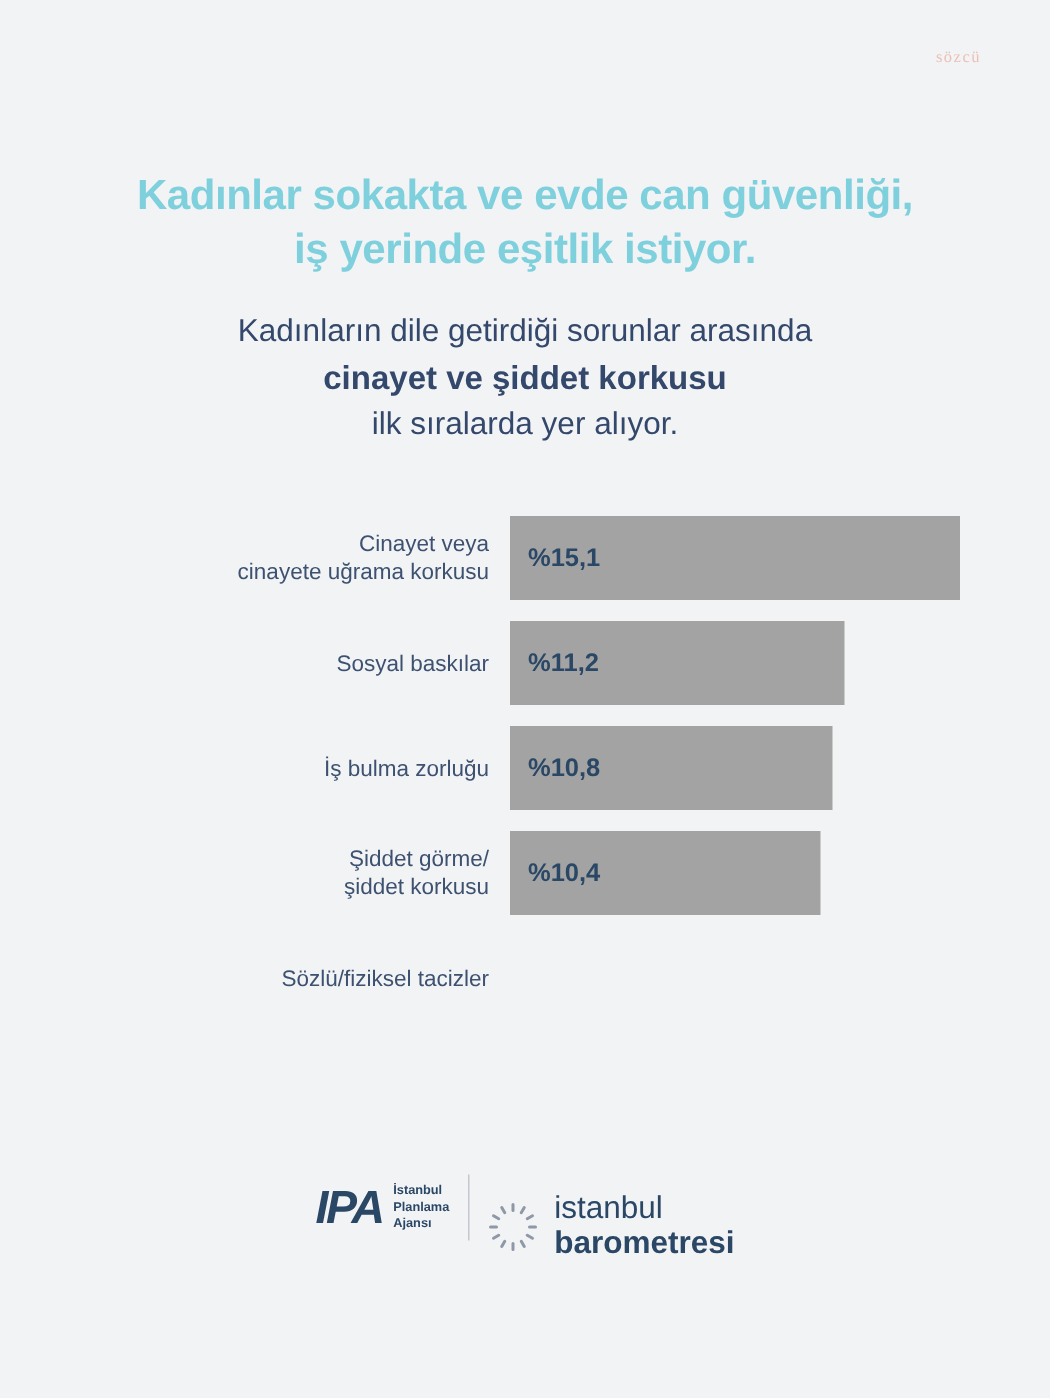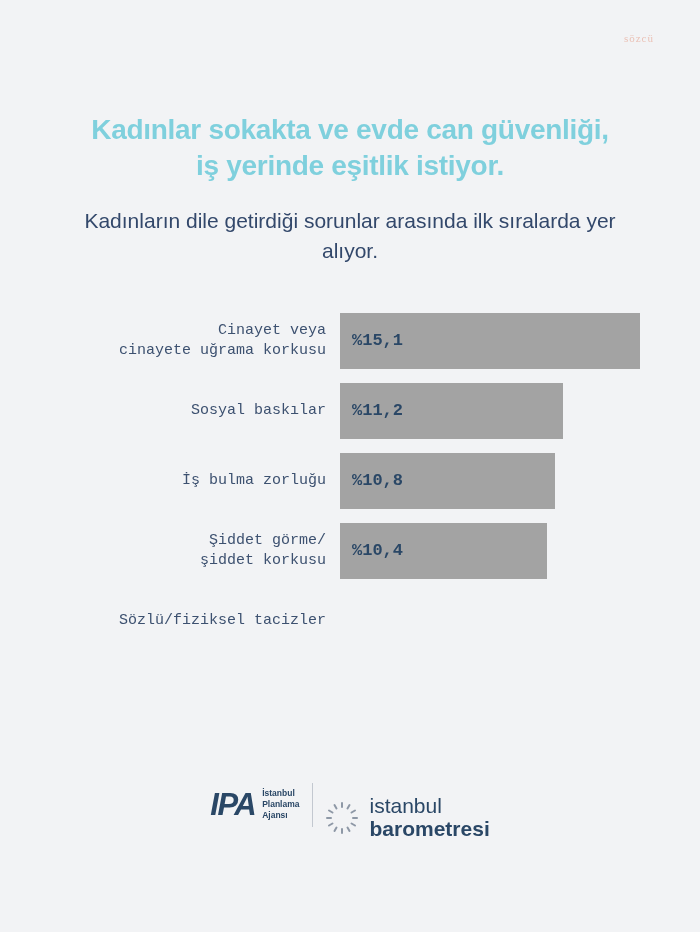--- a/index.html
+++ b/index.html
@@ -52,21 +52,20 @@
     font-weight: 400;
   }
   .subhead .strong {
     display: block;
     font-weight: bold;
     font-size: 22px;
   }
   .chart {
     margin: 46px 0 0 0;
     padding: 0 60px 0 40px;
-    font-family: Liberation Mono, monospace;
   }
   .row {
     display: flex;
     align-items: center;
     height: 56px;
     margin-bottom: 14px;
   }
   .row-label {
     width: 300px;
     text-align: right;
@@ -168,20 +167,21 @@
 
   <div class="watermark">sözcü</div>
 
   <h1 class="headline">
     <span class="l1">Kadınlar sokakta ve evde can güvenliği,</span>
     <span class="l2">iş yerinde eşitlik istiyor.</span>
   </h1>
 
   <p class="subhead">
     <span>Kadınların dile getirdiği sorunlar arasında</span>
+    <span class="strong">cinayet ve şiddet korkusu</span>
     <span>ilk sıralarda yer alıyor.</span>
   </p>
 
   <div class="chart">
 
     <div class="row">
       <div class="row-label">Cinayet veya
 cinayete uğrama korkusu</div>
       <div class="bar-wrap">
         <div class="bar" style="width:100%">

